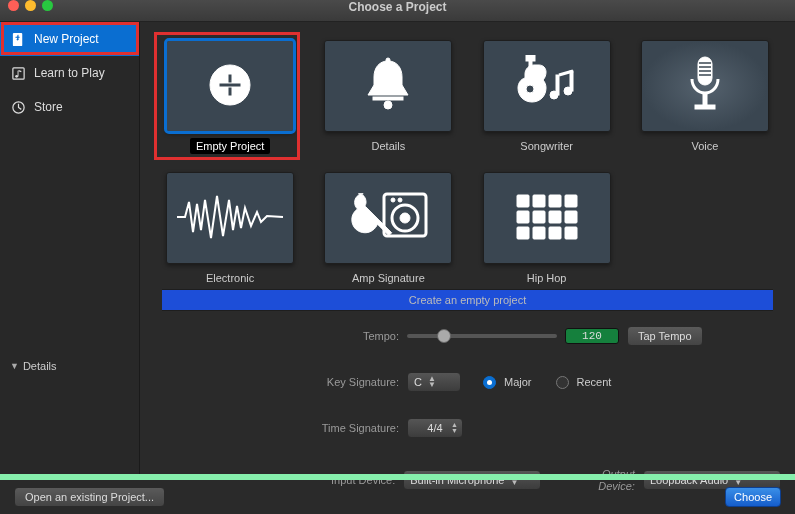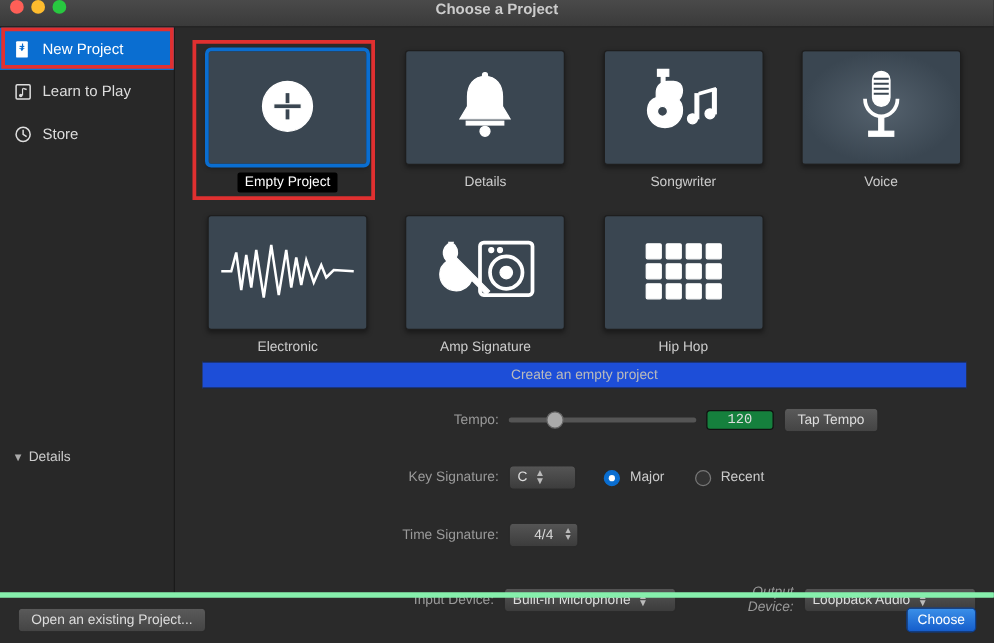--- a/index.html
+++ b/index.html
@@ -39,21 +39,21 @@
   .btn{ height:20px; padding:0 10px; background:linear-gradient(#5a5a5a,#444); border:1px solid #2a2a2a; border-radius:4px; color:#ddd; font-size:11px; display:inline-flex; align-items:center; cursor:pointer;}
   .btn.primary{ background:linear-gradient(#3a8fe8,#155dcb); border:1px solid #0d3f8f; color:#fff;}
   .select{ height:20px; background:linear-gradient(#555,#3c3c3c); border:1px solid #2a2a2a; border-radius:4px; color:#ddd; font-size:11px; display:inline-flex; align-items:center; padding:0 6px; gap:6px; cursor:pointer;}
   .select .arrows{ font-size:8px; color:#bbb; line-height:6px; display:flex; flex-direction:column;}
   .stepper{ height:20px; width:44px; background:linear-gradient(#555,#3c3c3c); border:1px solid #2a2a2a; border-radius:4px; display:flex; align-items:center; justify-content:center; color:#ddd; font-size:11px; position:relative;}
   .stepper .sarrows{position:absolute; right:4px; font-size:7px; color:#bbb; display:flex; flex-direction:column; line-height:6px;}
   .radio{ width:13px; height:13px; border-radius:50%; border:1px solid #777; display:inline-flex; align-items:center; justify-content:center; background:#333;}
   .radio.checked{ background:#0a6ed1; border-color:#0a6ed1;}
   .radio.checked::after{content:""; width:5px; height:5px; border-radius:50%; background:#fff;}
   .radio-lbl{ font-size:11px; color:#ccc;}
-  .footer{ height:40px; display:flex; align-items:center; justify-content:space-between; padding:0 14px; border-top:4px solid #86efac;}
+  .footer{ height:40px; display:flex; align-items:center; justify-content:space-between; padding:0 14px; border-top:6px solid #86efac;}
   .hl-sidebar{ position:absolute; left:1px; top:22px; width:138px; height:33px; border:3px solid #e03030; pointer-events:none; z-index:5;}
   .hl-tile{ position:absolute; border:3px solid #e03030; pointer-events:none; z-index:5;}
 </style>
 </head>
 <body>
 
 <div class="window">
   <div class="titlebar">
     <div class="traffic">
       <div class="tl red"></div>

